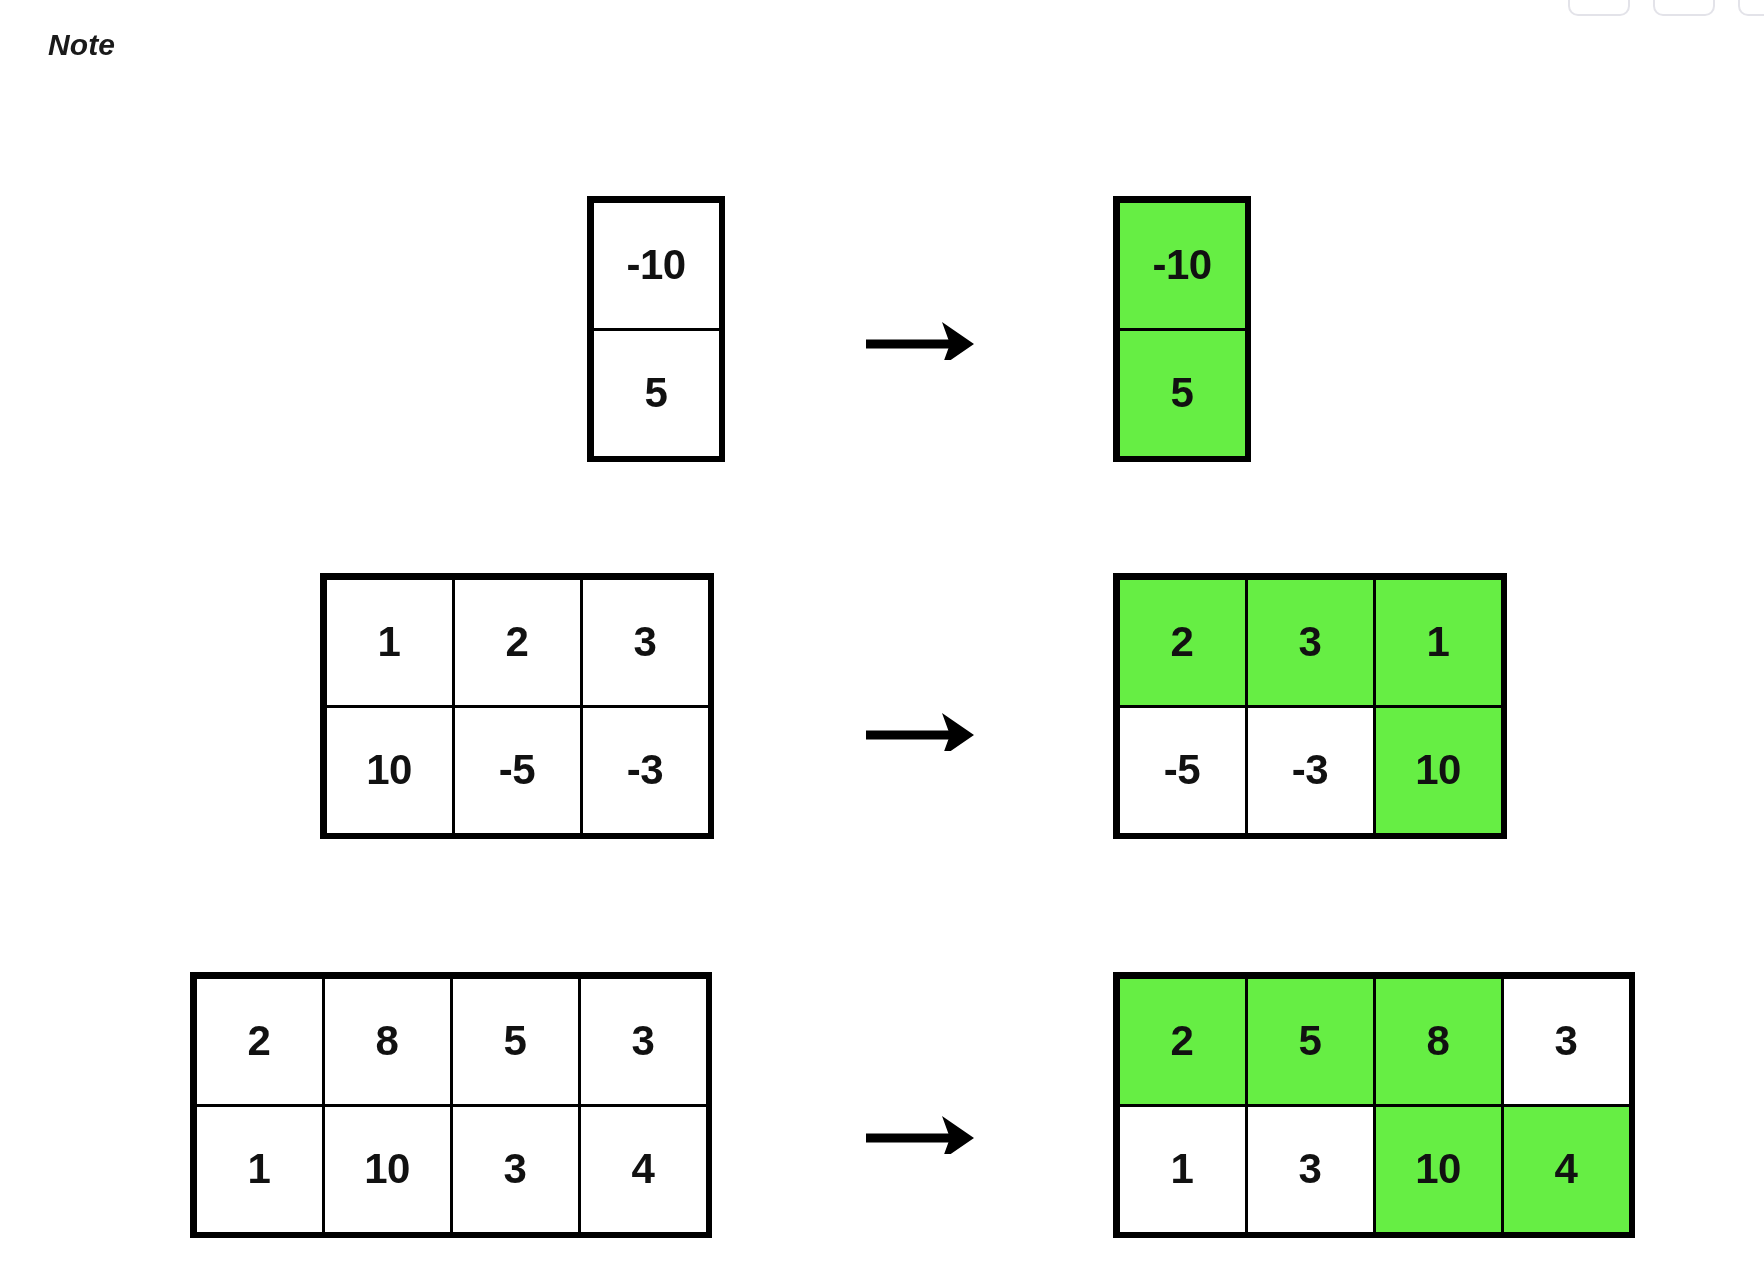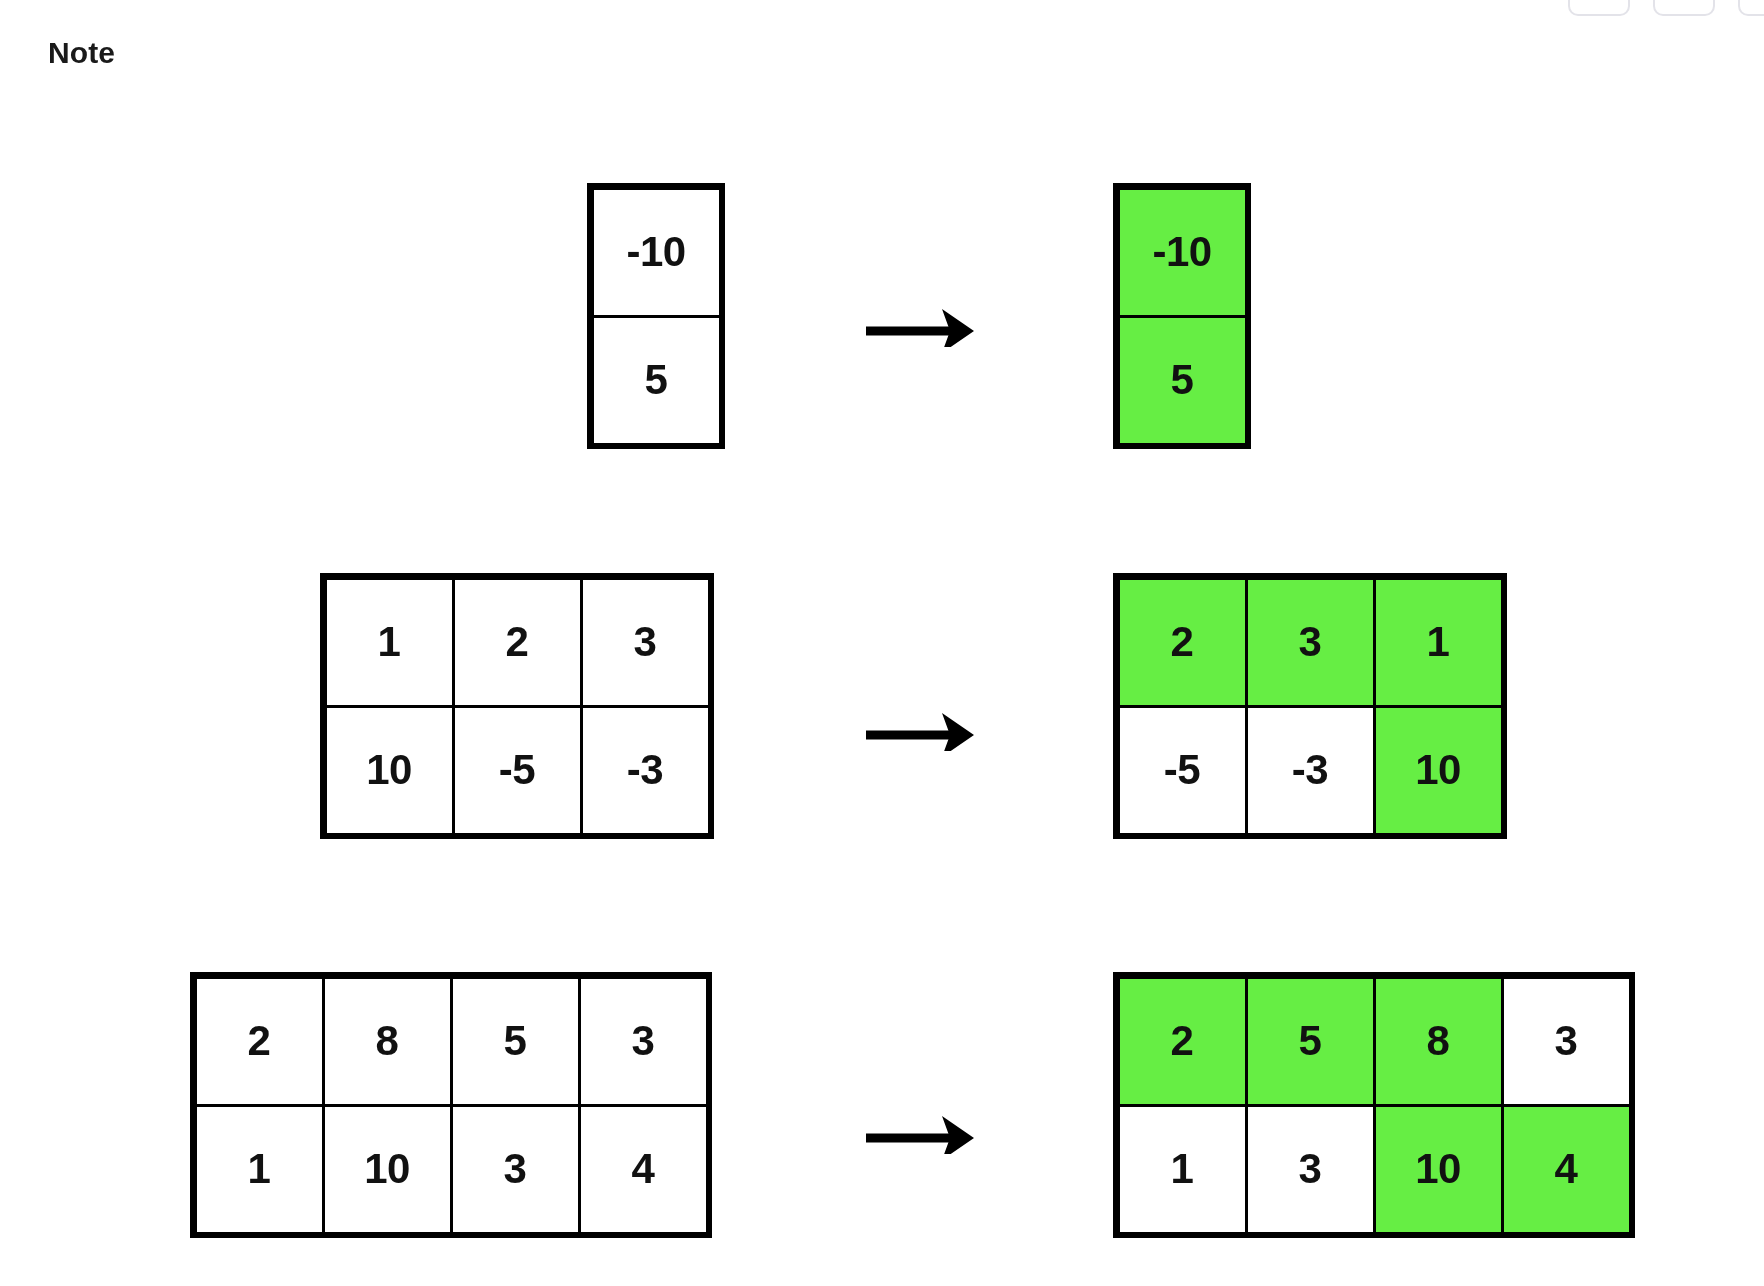--- a/index.html
+++ b/index.html
@@ -33,38 +33,39 @@
   .note-wrap {
     position: absolute;
     left: 48px;
     top: 18px;
     width: 1510px;
   }
   .note-title {
     font-size: 30px;
     font-weight: bold;
     line-height: 1.25;
-    margin: 16px 0 10px 0;
+    margin: 8px 0 10px 0;
     letter-spacing: 0.1px;
+    font-style: italic;
   }
   .note-body {
     font-size: 27px;
     line-height: 1.42;
     margin: 0;
     font-weight: 400;
     color: #1c1c1c;
   }
 
   
   .pair {
     position: absolute;
     left: 0;
     width: 1764px;
   }
-  #pair-1 { top: 155px; height: 300px; padding-left: 12px; }
+  #pair-1 { top: 168px; height: 300px; padding-left: 12px; }
   #pair-2 { top: 505px; height: 300px; }
   #pair-3 { top: 900px; height: 300px; }
 
   .matrix {
     position: absolute;
     border-collapse: collapse;
     background: #ffffff;
     border: 5px solid #000000;
   }
   .matrix .mrow { display: flex; }

